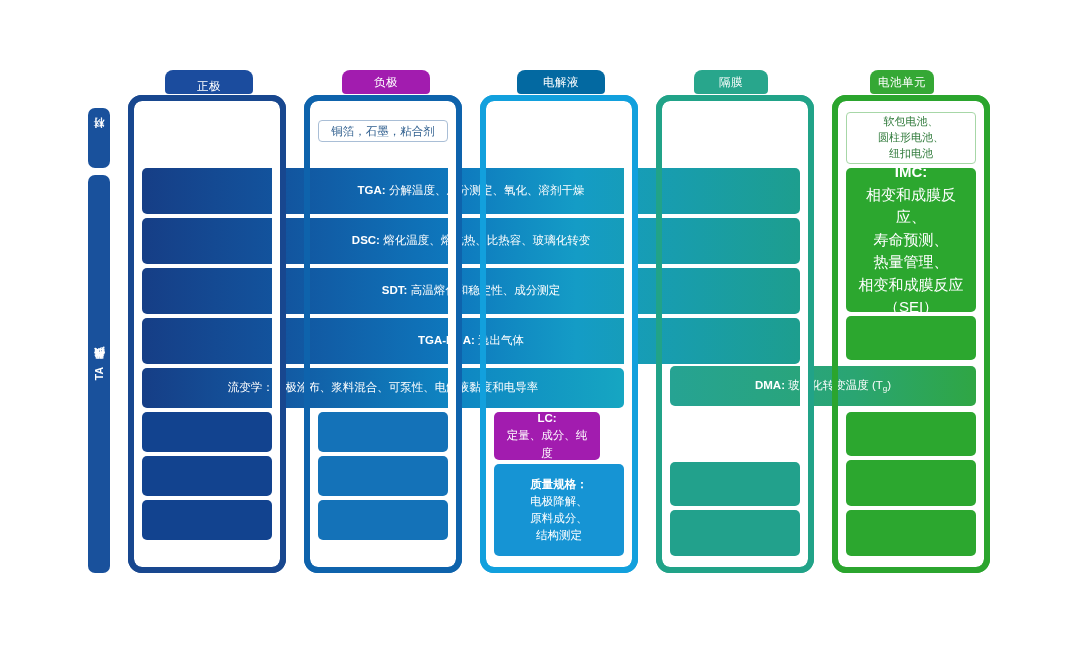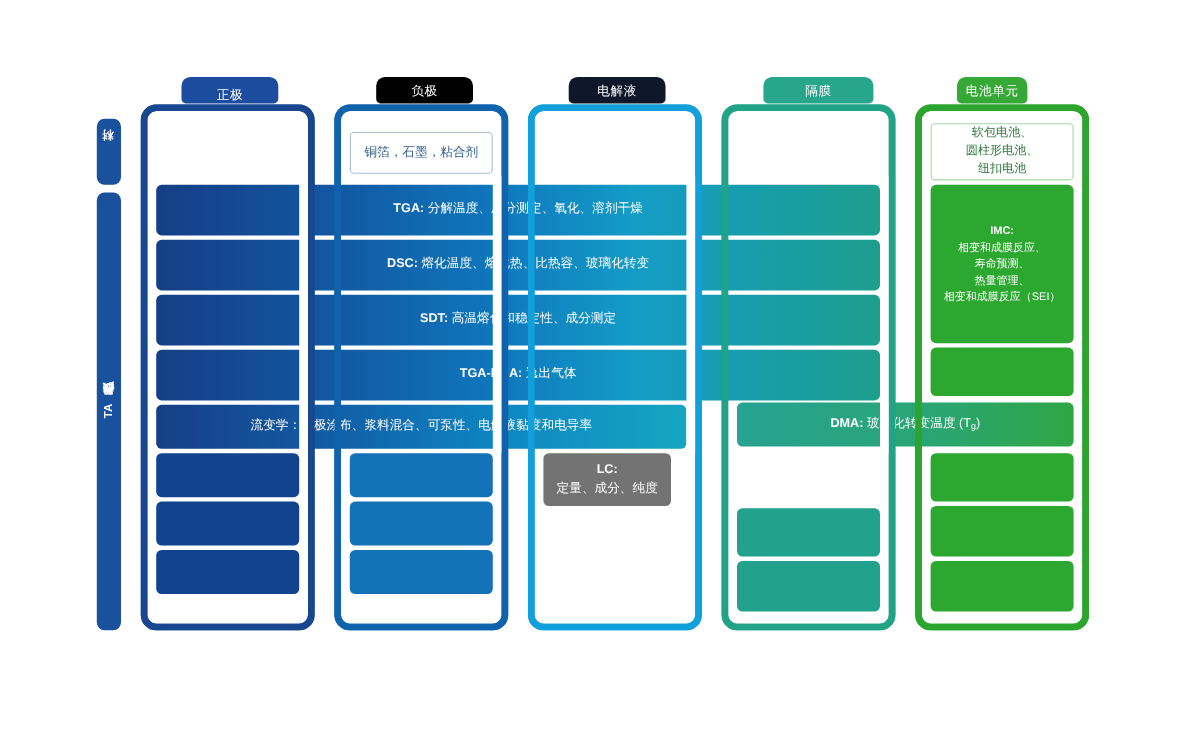--- a/index.html
+++ b/index.html
@@ -81,48 +81,48 @@
   sub{font-size:8px;vertical-align:-2px;}
 </style>
 </head>
 <body>
 
 <div id="stage">
 
   <div class="tab" style="left:165px;top:70px;width:88px;background:#1B4C9E;align-items:flex-end;">
     <span>正极</span>
   </div>
-  <div class="tab" style="left:342px;top:70px;width:88px;background:#000000;">
+  <div class="tab" style="left:342px;top:70px;width:88px;background:#a21caf;">
     <span>负极</span>
   </div>
-  <div class="tab" style="left:517px;top:70px;width:88px;background:#0f172a;">
+  <div class="tab" style="left:517px;top:70px;width:88px;background:#0369a1;">
     <span>电解液</span>
   </div>
-  <div class="tab" style="left:694px;top:70px;width:100px;background:#28A68C;">
+  <div class="tab" style="left:694px;top:70px;width:74px;background:#28A68C;">
     <span>隔膜</span>
   </div>
   <div class="tab" style="left:870px;top:70px;width:64px;background:#35A835;">
     <span>电池单元</span>
   </div>
 
   <div class="rail" style="top:108px;height:60px;">
     <span>材料</span>
   </div>
   <div class="rail products" style="top:175px;height:398px;">
     <span>TA仪器产品</span>
   </div>
 
   <div class="col" style="left:128px;width:158px;border-color:#18478F;"></div>
   <div class="col" style="left:304px;width:158px;border-color:#0E63AC;"></div>
   <div class="col" style="left:480px;width:158px;border-color:#12A0DD;"></div>
   <div class="col" style="left:656px;width:158px;border-color:#21A388;"></div>
   <div class="col" style="left:832px;width:158px;border-color:#2BA52E;"></div>
 
 
-  <div class="matbox" style="left:318px;top:120px;width:130px;height:38px;color:#2E5E8E;border-color:#a9bed6;">
+  <div class="matbox" style="left:318px;top:120px;width:130px;height:22px;color:#2E5E8E;border-color:#a9bed6;">
     <span>铜箔，石墨，粘合剂</span>
   </div>
 
 
 
   <div class="matbox" style="left:846px;top:112px;width:130px;height:52px;color:#2F7A3A;border-color:#a7d7a7;font-size:11px;">
     <div>
       <span>软包电池、</span><br>
       <span>圆柱形电池、</span><br>
       <span>纽扣电池</span>
@@ -165,31 +165,39 @@
   </div>
 
   <div class="cell" style="left:142px;top:412px;width:130px;height:40px;background:#12438F;"></div>
   <div class="cell" style="left:142px;top:456px;width:130px;height:40px;background:#12438F;"></div>
   <div class="cell" style="left:142px;top:500px;width:130px;height:40px;background:#12438F;"></div>
 
   <div class="cell" style="left:318px;top:412px;width:130px;height:40px;background:#1472B8;"></div>
   <div class="cell" style="left:318px;top:456px;width:130px;height:40px;background:#1472B8;"></div>
   <div class="cell" style="left:318px;top:500px;width:130px;height:40px;background:#1472B8;"></div>
 
-  <div class="cell" style="left:494px;top:412px;width:116px;height:48px;background:#737373;">
+  <div class="cell" style="left:494px;top:412px;width:106px;height:48px;background:#a21caf;justify-content:flex-end;">
     <div class="lbl">
       <b>LC:</b><br>
       <span>定量、成分、纯度</span>
     </div>
   </div>
+  <div class="cell" style="left:494px;top:464px;width:130px;height:92px;background:#1694D4;">
+    <div class="lbl">
+      <b>质量规格：</b><br>
+      <span>电极降解、</span><br>
+      <span>原料成分、</span><br>
+      <span>结构测定</span>
+    </div>
+  </div>
 
   <div class="cell" style="left:670px;top:462px;width:130px;height:44px;background:#22A18C;"></div>
   <div class="cell" style="left:670px;top:510px;width:130px;height:46px;background:#22A18C;"></div>
 
-  <div class="cell" style="left:846px;top:168px;width:130px;height:144px;background:#2CA72F;font-size:10px;">
+  <div class="cell" style="left:846px;top:168px;width:130px;height:144px;background:#2CA72F;font-size:15px;">
     <div class="lbl">
       <b>IMC:</b><br>
       <span>相变和成膜反应、</span><br>
       <span>寿命预测、</span><br>
       <span>热量管理、</span><br>
       <span>相变和成膜反应（SEI）</span>
     </div>
   </div>
   <div class="cell" style="left:846px;top:316px;width:130px;height:44px;background:#2CA72F;"></div>
   <div class="cell" style="left:846px;top:412px;width:130px;height:44px;background:#2CA72F;"></div>

